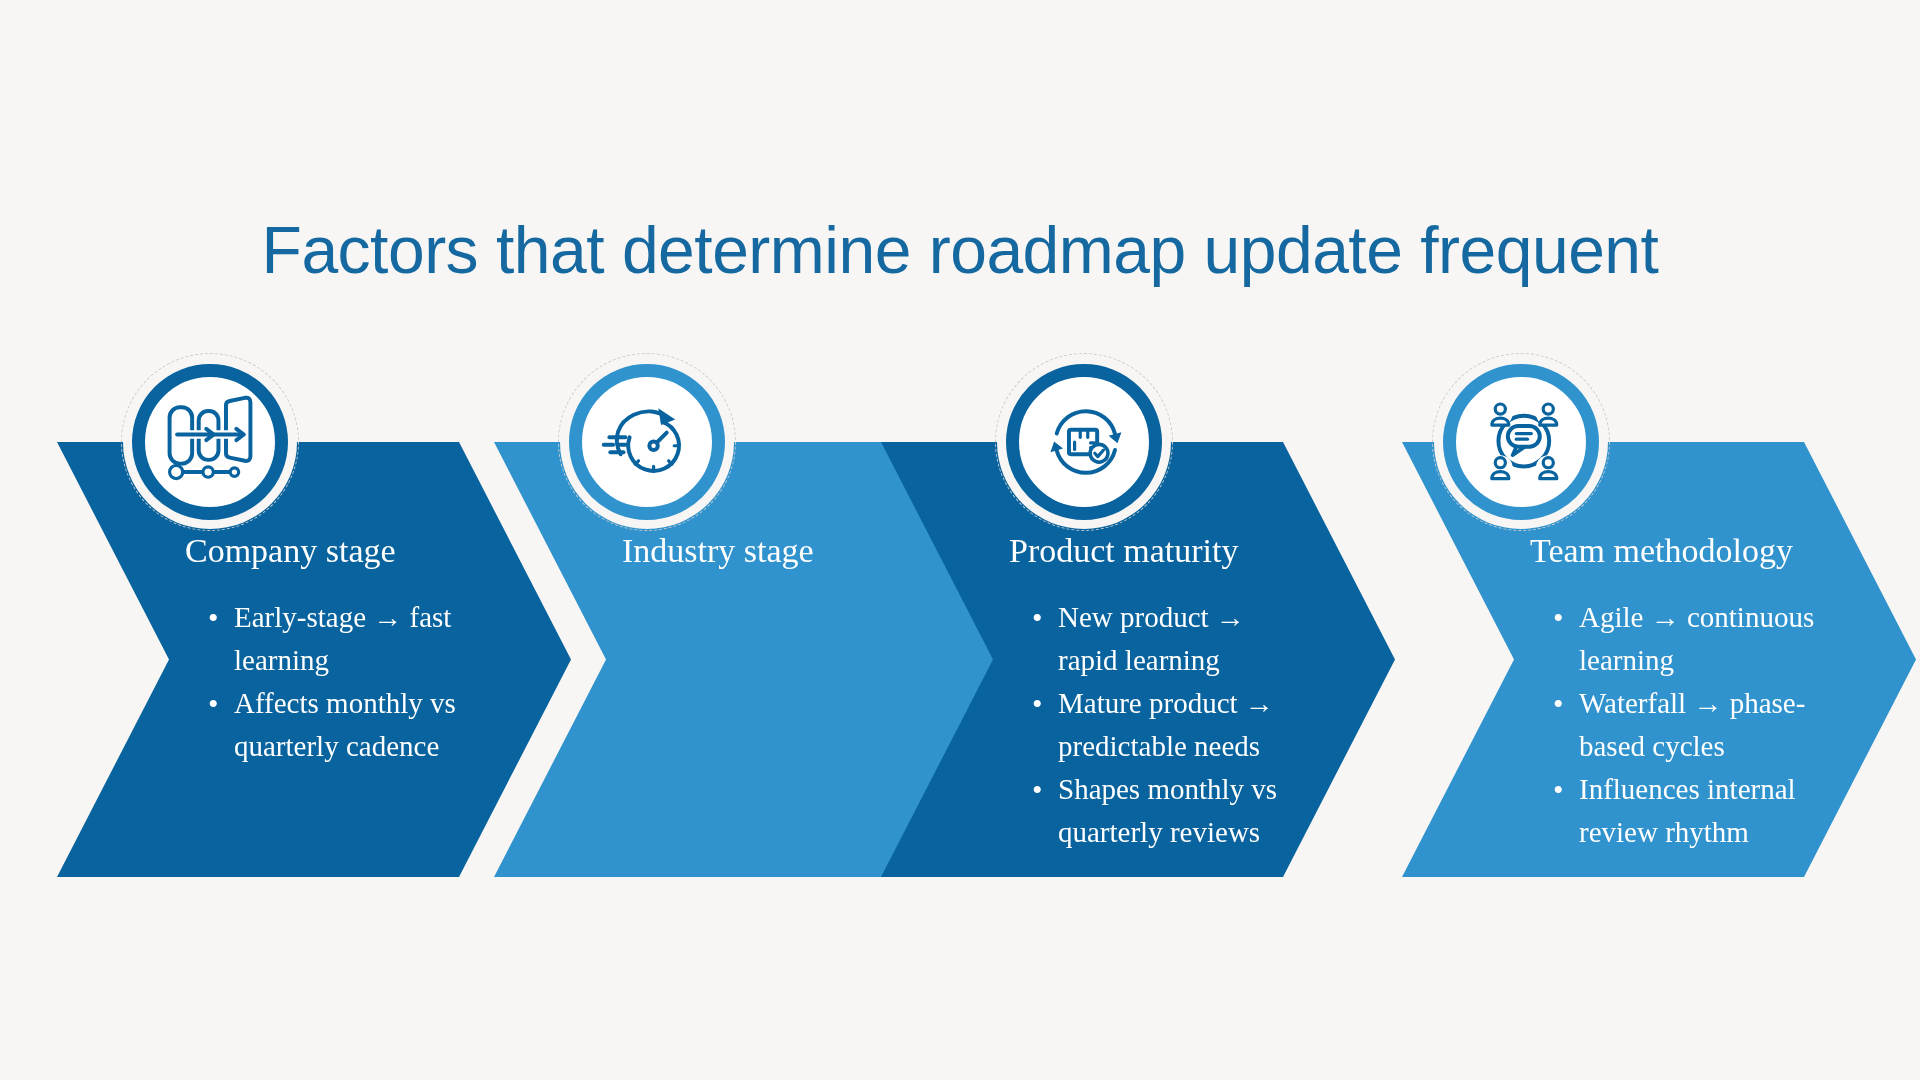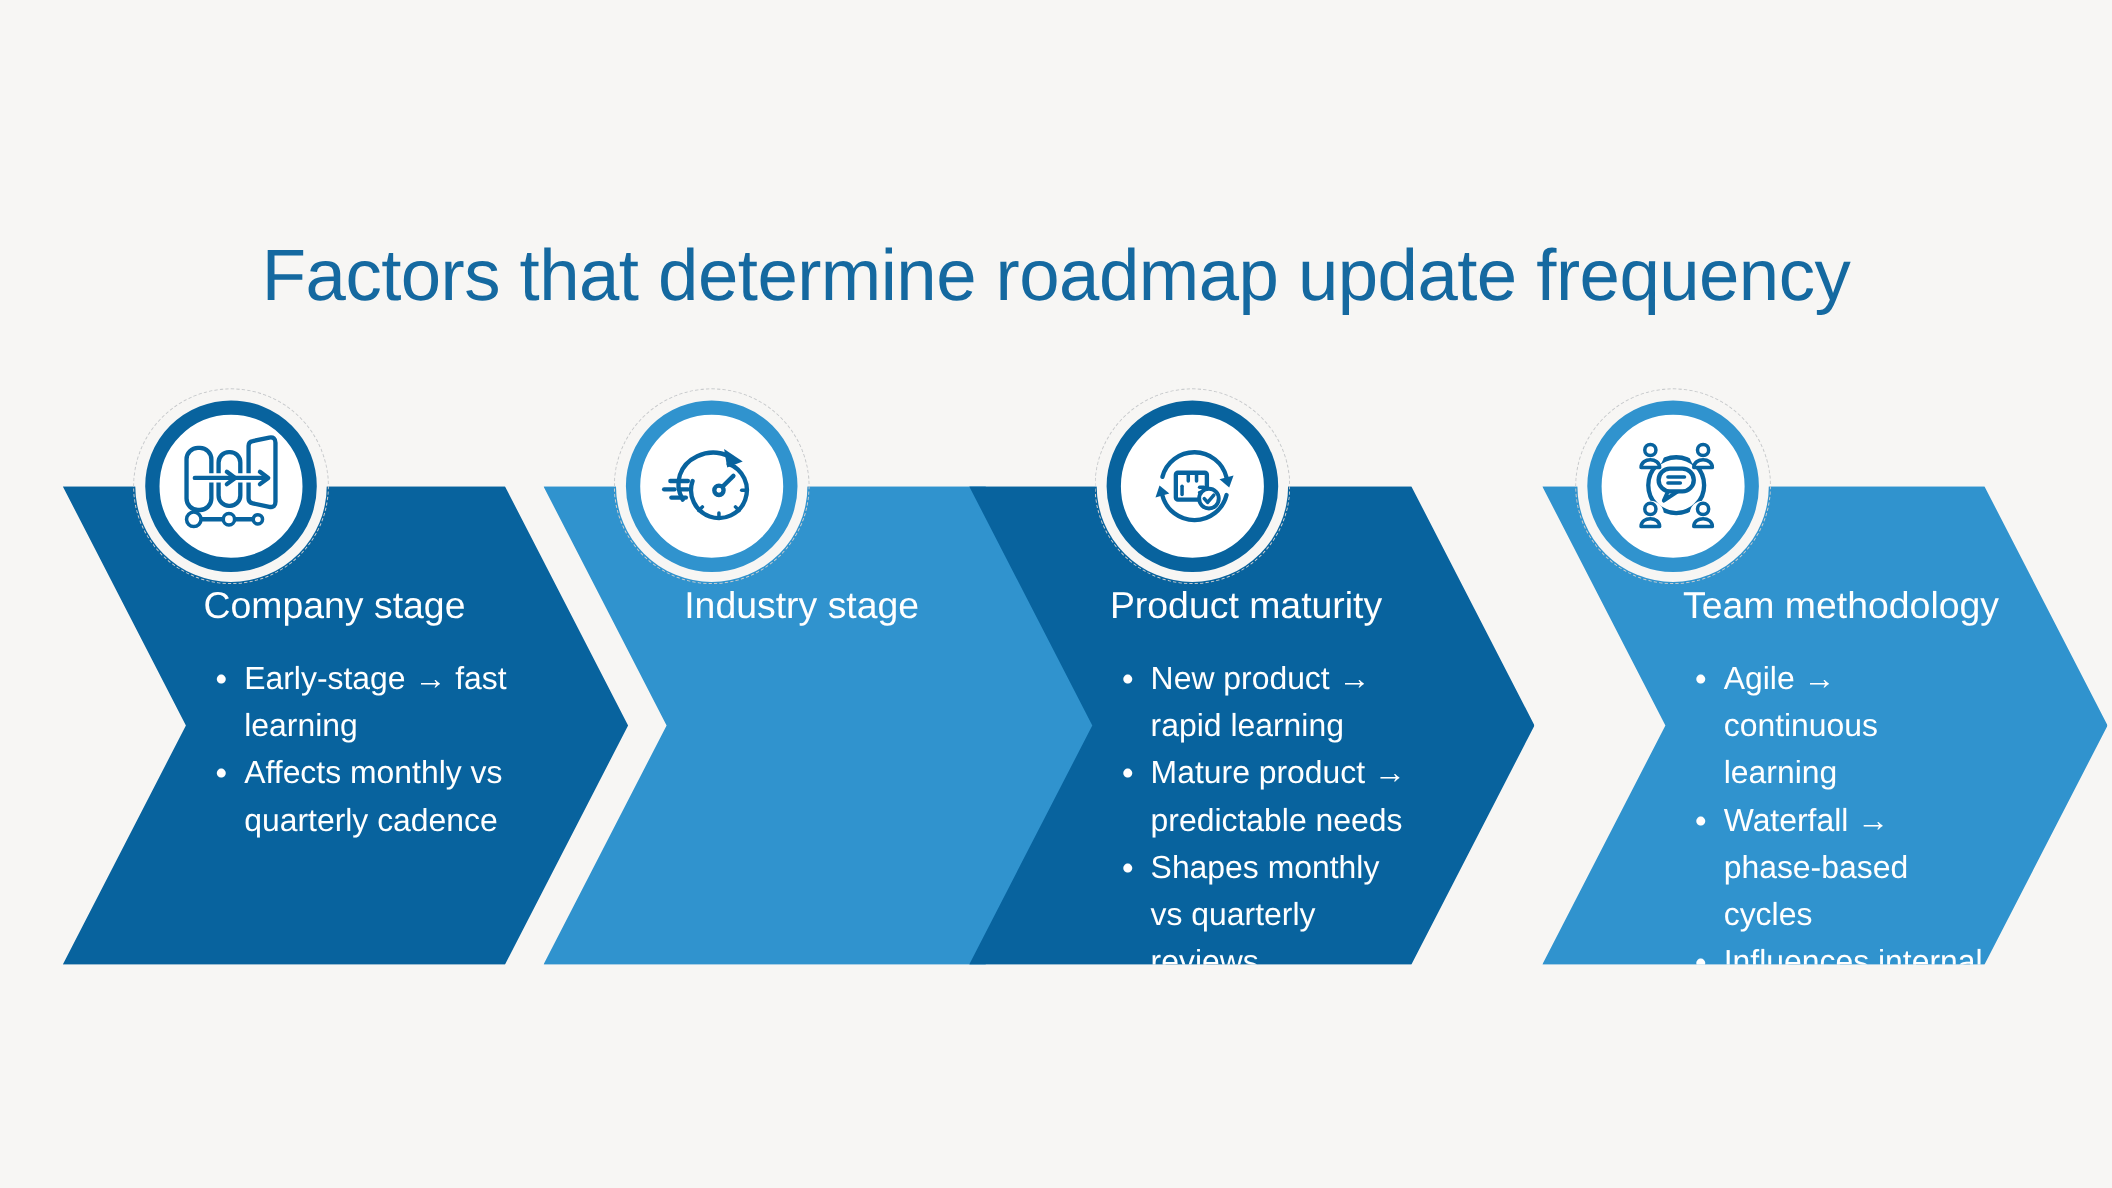--- a/index.html
+++ b/index.html
@@ -17,30 +17,31 @@
   }
   .page-title{
     position:absolute;top:212px;left:0;width:100%;
     text-align:center;font-size:66px;font-weight:400;letter-spacing:-0.5px;
     color:var(--title-blue);
   }
   
   .chev{
     position:absolute;top:442px;width:514px;height:435px;
     clip-path:polygon(0px 0px,402px 0px,514px 217.5px,402px 435px,0px 435px,112px 217.5px);
+    font-family:Liberation Serif, serif;
   }
   .chev.theme-dark{background:var(--dark-blue);}
   .chev.theme-light{background:var(--light-blue);}
   .c0{left:57px;}.c1{left:494px;}.c2{left:881px;}.c3{left:1402px;}
   .chev-content{position:absolute;left:128px;top:88px;width:300px;color:var(--text-white);}
   .chev-content h2{
     margin:0 0 24px 0;font-size:34px;font-weight:400;line-height:42px;white-space:nowrap;
   }
   .chev-content ul{
-    margin:4px;padding:0;list-style:none;width:272px;
+    margin:16px;padding:0;list-style:none;width:272px;
   }
   .chev-content li{
     position:relative;padding-left:33px;font-size:29px;line-height:43px;font-weight:400;
   }
   .chev-content li::before{
     content:"\2022";position:absolute;left:7px;top:0;font-size:30px;line-height:43px;
   }
   
   .badge{
     position:absolute;top:364px;width:156px;height:156px;border-radius:50%;
@@ -57,21 +58,21 @@
   .badge svg{width:94px;height:94px;display:block;}
   .ic{fill:none;stroke:currentColor;stroke-width:4.2;stroke-linecap:round;stroke-linejoin:round;}
   .ic-thin{fill:none;stroke:currentColor;stroke-width:3.4;stroke-linecap:round;stroke-linejoin:round;}
   .halo{fill:none;stroke:#ffffff;stroke-width:9;stroke-linecap:round;}
 </style>
 </head>
 <body>
 
 <div class="canvas">
 
-  <div class="page-title">Factors that determine roadmap update frequency</div>
+  <div class="page-title">Factors that determine roadmap update frequent</div>
 
   <div class="chev theme-dark c0">
     <div class="chev-content">
       <h2>Company stage</h2>
       <ul>
         <li>Early-stage → fast learning</li>
         <li>Affects monthly vs quarterly cadence</li>
       </ul>
     </div>
   </div>

